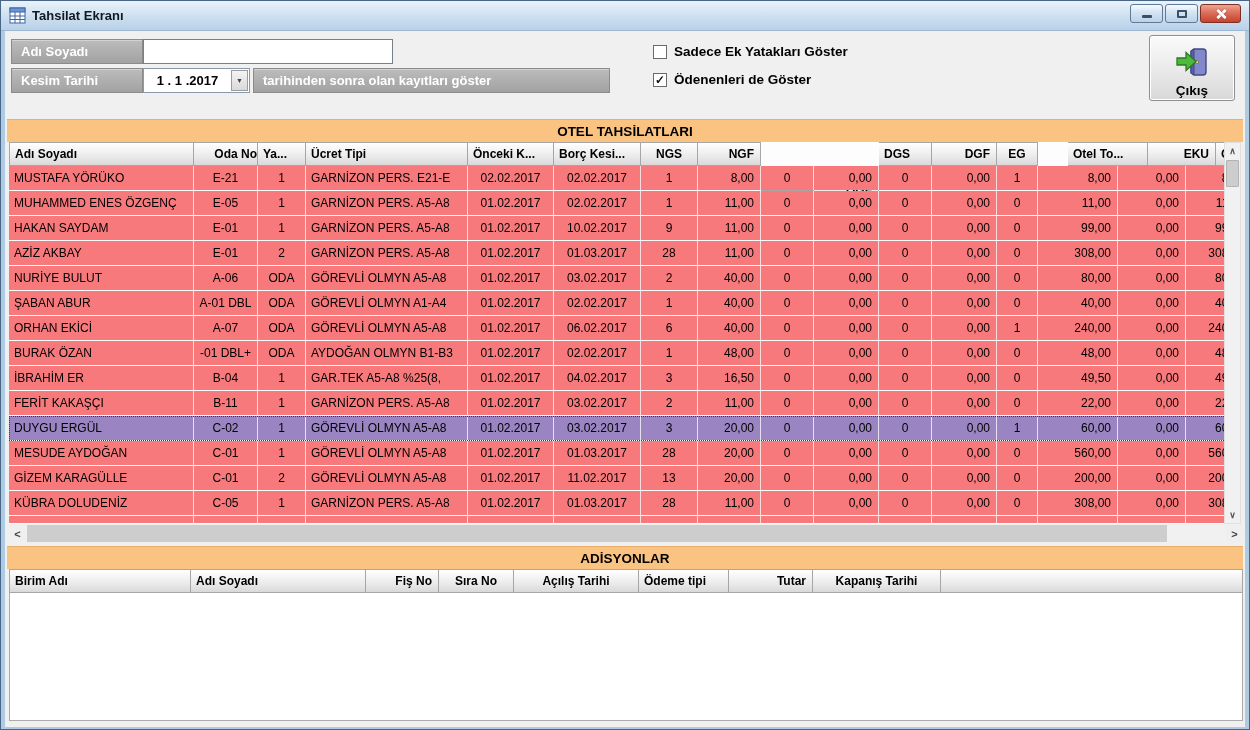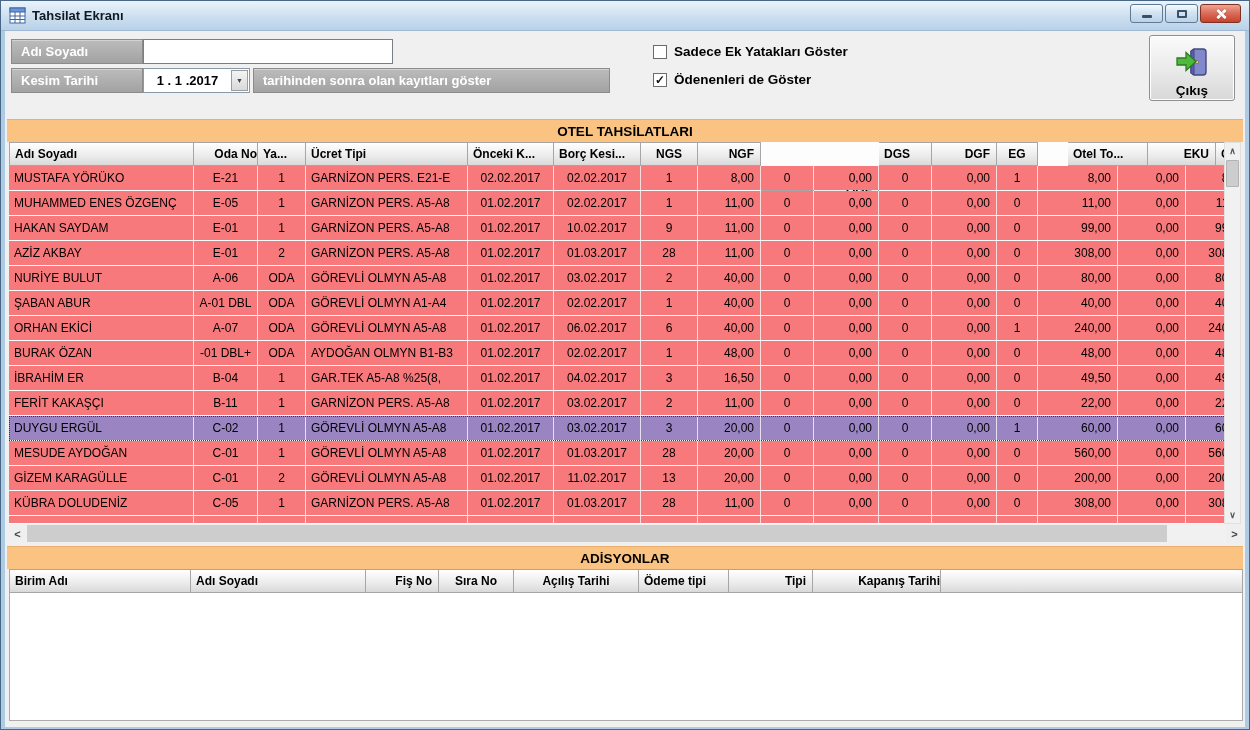--- a/index.html
+++ b/index.html
@@ -438,20 +438,20 @@
     </div>
 
     <div class="band band2" style="background: rgb(250, 195, 129);">ADİSYONLAR</div>
     <div class="adisyon-header grid-header" id="adisyon-header">
         <div class="gh-cell al" style="width: 182px;">Birim Adı</div>
         <div class="gh-cell al" style="width: 175px;">Adı Soyadı</div>
         <div class="gh-cell ar" style="width: 73px;">Fiş No</div>
         <div class="gh-cell ac" style="width: 75px;">Sıra No</div>
         <div class="gh-cell ac" style="width: 125px;">Açılış Tarihi</div>
         <div class="gh-cell al" style="width: 90px;">Ödeme tipi</div>
-        <div class="gh-cell ar" style="width: 84px;">Tipi</div>
-        <div class="gh-cell ac" style="width: 128px; text-align: right;">Kapanış Tarihi</div>
+        <div class="gh-cell ar" style="width: 84px;">Tutar</div>
+        <div class="gh-cell ac" style="width: 128px;">Kapanış Tarihi</div>
         <div class="gh-cell al" style="width: 302px;"></div>
       </div>
     <div class="adisyon-body" id="adisyon-body"></div>
 
   </div>
 </div>
 
 </body></html>

